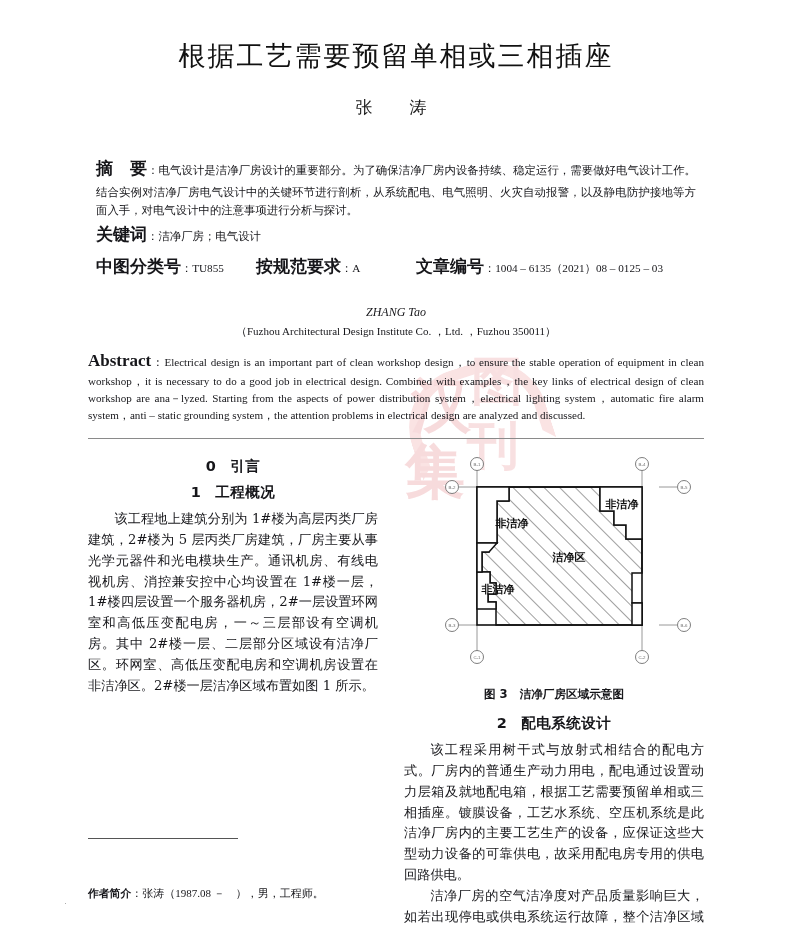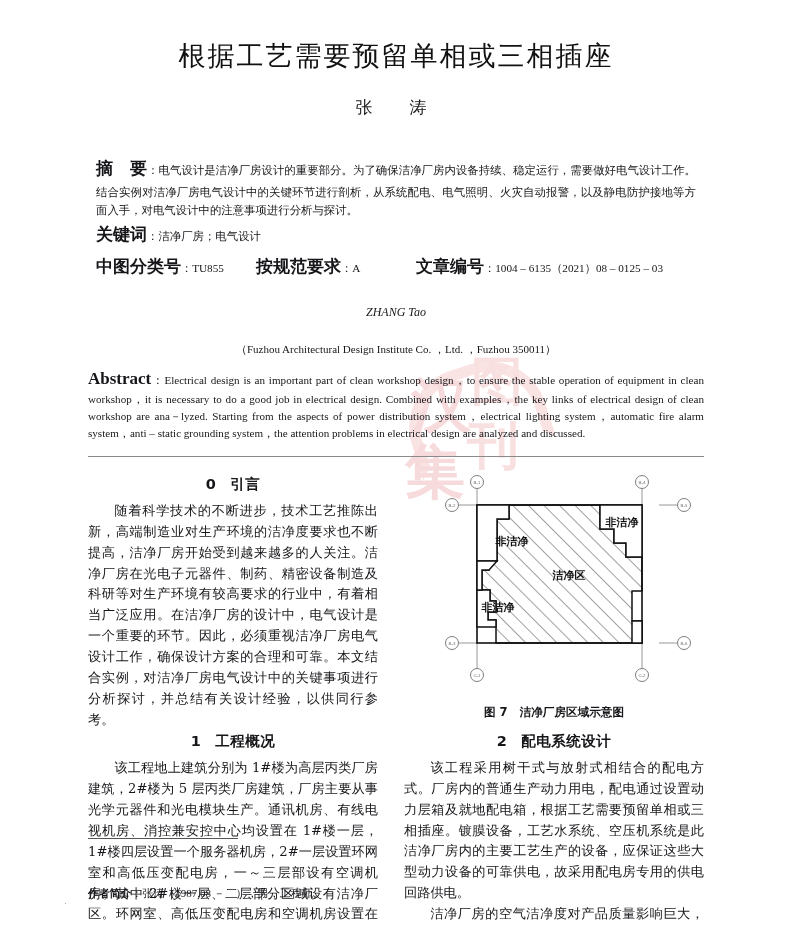--- a/index.html
+++ b/index.html
@@ -108,21 +108,21 @@
   }
   .en-author {
     text-align: center;
     font-style: italic;
     font-size: 12px;
     margin-top: 24px;
   }
   .en-affil {
     text-align: center;
     font-size: 11px;
-    margin-top: 22px;
+    margin-top: 4px;
   }
   .en-abs {
     margin: 9px 88px 0 88px;
     font-size: 11.1px;
     line-height: 1.52;
     text-align: justify;
   }
   .en-abs p { margin: 0; }
   .en-kw { margin-top: 5px !important; }
 
@@ -241,21 +241,20 @@
     </div>
 
     <div class="rule"></div>
 
     <div class="columns">
 
       <div class="col">
         <div class="sec-head">
           <span class="num">0</span><span>引言</span>
         </div>
-        <p class="para">随着科学技术的不断进步，技术工艺推陈出新，高端制造业对生产环境的洁净度要求也不断提高，洁净厂房开始受到越来越多的人关注。洁净厂房在光电子元器件、制药、精密设备制造及科研等对生产环境有较高要求的行业中，有着相当广泛应用。在洁净厂房的设计中，电气设计是一个重要的环节。因此，必须重视洁净厂房电气设计工作，确保设计方案的合理和可靠。本文结合实例，对洁净厂房电气设计中的关键事项进行分析探讨，并总结有关设计经验，以供同行参考。</p>
 
         <div class="sec-head" style="">
           <span class="num">1</span><span>工程概况</span>
         </div>
         <p class="para">该工程地上建筑分别为 1#楼为高层丙类厂房建筑，2#楼为 5 层丙类厂房建筑，厂房主要从事光学元器件和光电模块生产。通讯机房、有线电视机房、消控兼安控中心均设置在 1#楼一层，1#楼四层设置一个服务器机房，2#一层设置环网室和高低压变配电房，一～三层部设有空调机房。其中 2#楼一层、二层部分区域设有洁净厂区。环网室、高低压变配电房和空调机房设置在非洁净区。2#楼一层洁净区域布置如图 1 所示。</p>
       </div>
 
       <div class="col">
 
         <div class="figure">
@@ -315,21 +314,21 @@
             <g font-family="DejaVu Sans, Liberation Sans, sans-serif" font-size="11" font-weight="700" fill="#111">
               <text x="108" y="70" text-anchor="middle">非洁净</text>
               <text x="218" y="51" text-anchor="middle">非洁净</text>
               <text x="94" y="136" text-anchor="middle">非洁净</text>
               <text x="165" y="104" text-anchor="middle">洁净区</text>
             </g>
           </svg>
         </div>
 
         <div class="fig-caption">
-          <span class="cap-num">图 7</span><span>洁净厂房区域示意图</span>
+          <span class="cap-num">图 3</span><span>洁净厂房区域示意图</span>
         </div>
 
         <div class="sec-head">
           <span class="num">2</span><span>配电系统设计</span>
         </div>
         <p class="para">该工程采用树干式与放射式相结合的配电方式。厂房内的普通生产动力用电，配电通过设置动力层箱及就地配电箱，根据工艺需要预留单相或三相插座。镀膜设备，工艺水系统、空压机系统是此洁净厂房内的主要工艺生产的设备，应保证这些大型动力设备的可靠供电，故采用配电房专用的供电回路供电。</p>
         <p class="para">洁净厂房的空气洁净度对产品质量影响巨大，如若出现停电或供电系统运行故障，整个洁净区域内空气会被污染。因此，按规范要求，净化空调系统由变电所专线直接供电。在实际工程设计时，净化空调系统的电源可按二级负荷要求供电，接引至市政用电和柴</p>
       </div>
     </div>
   </div>

